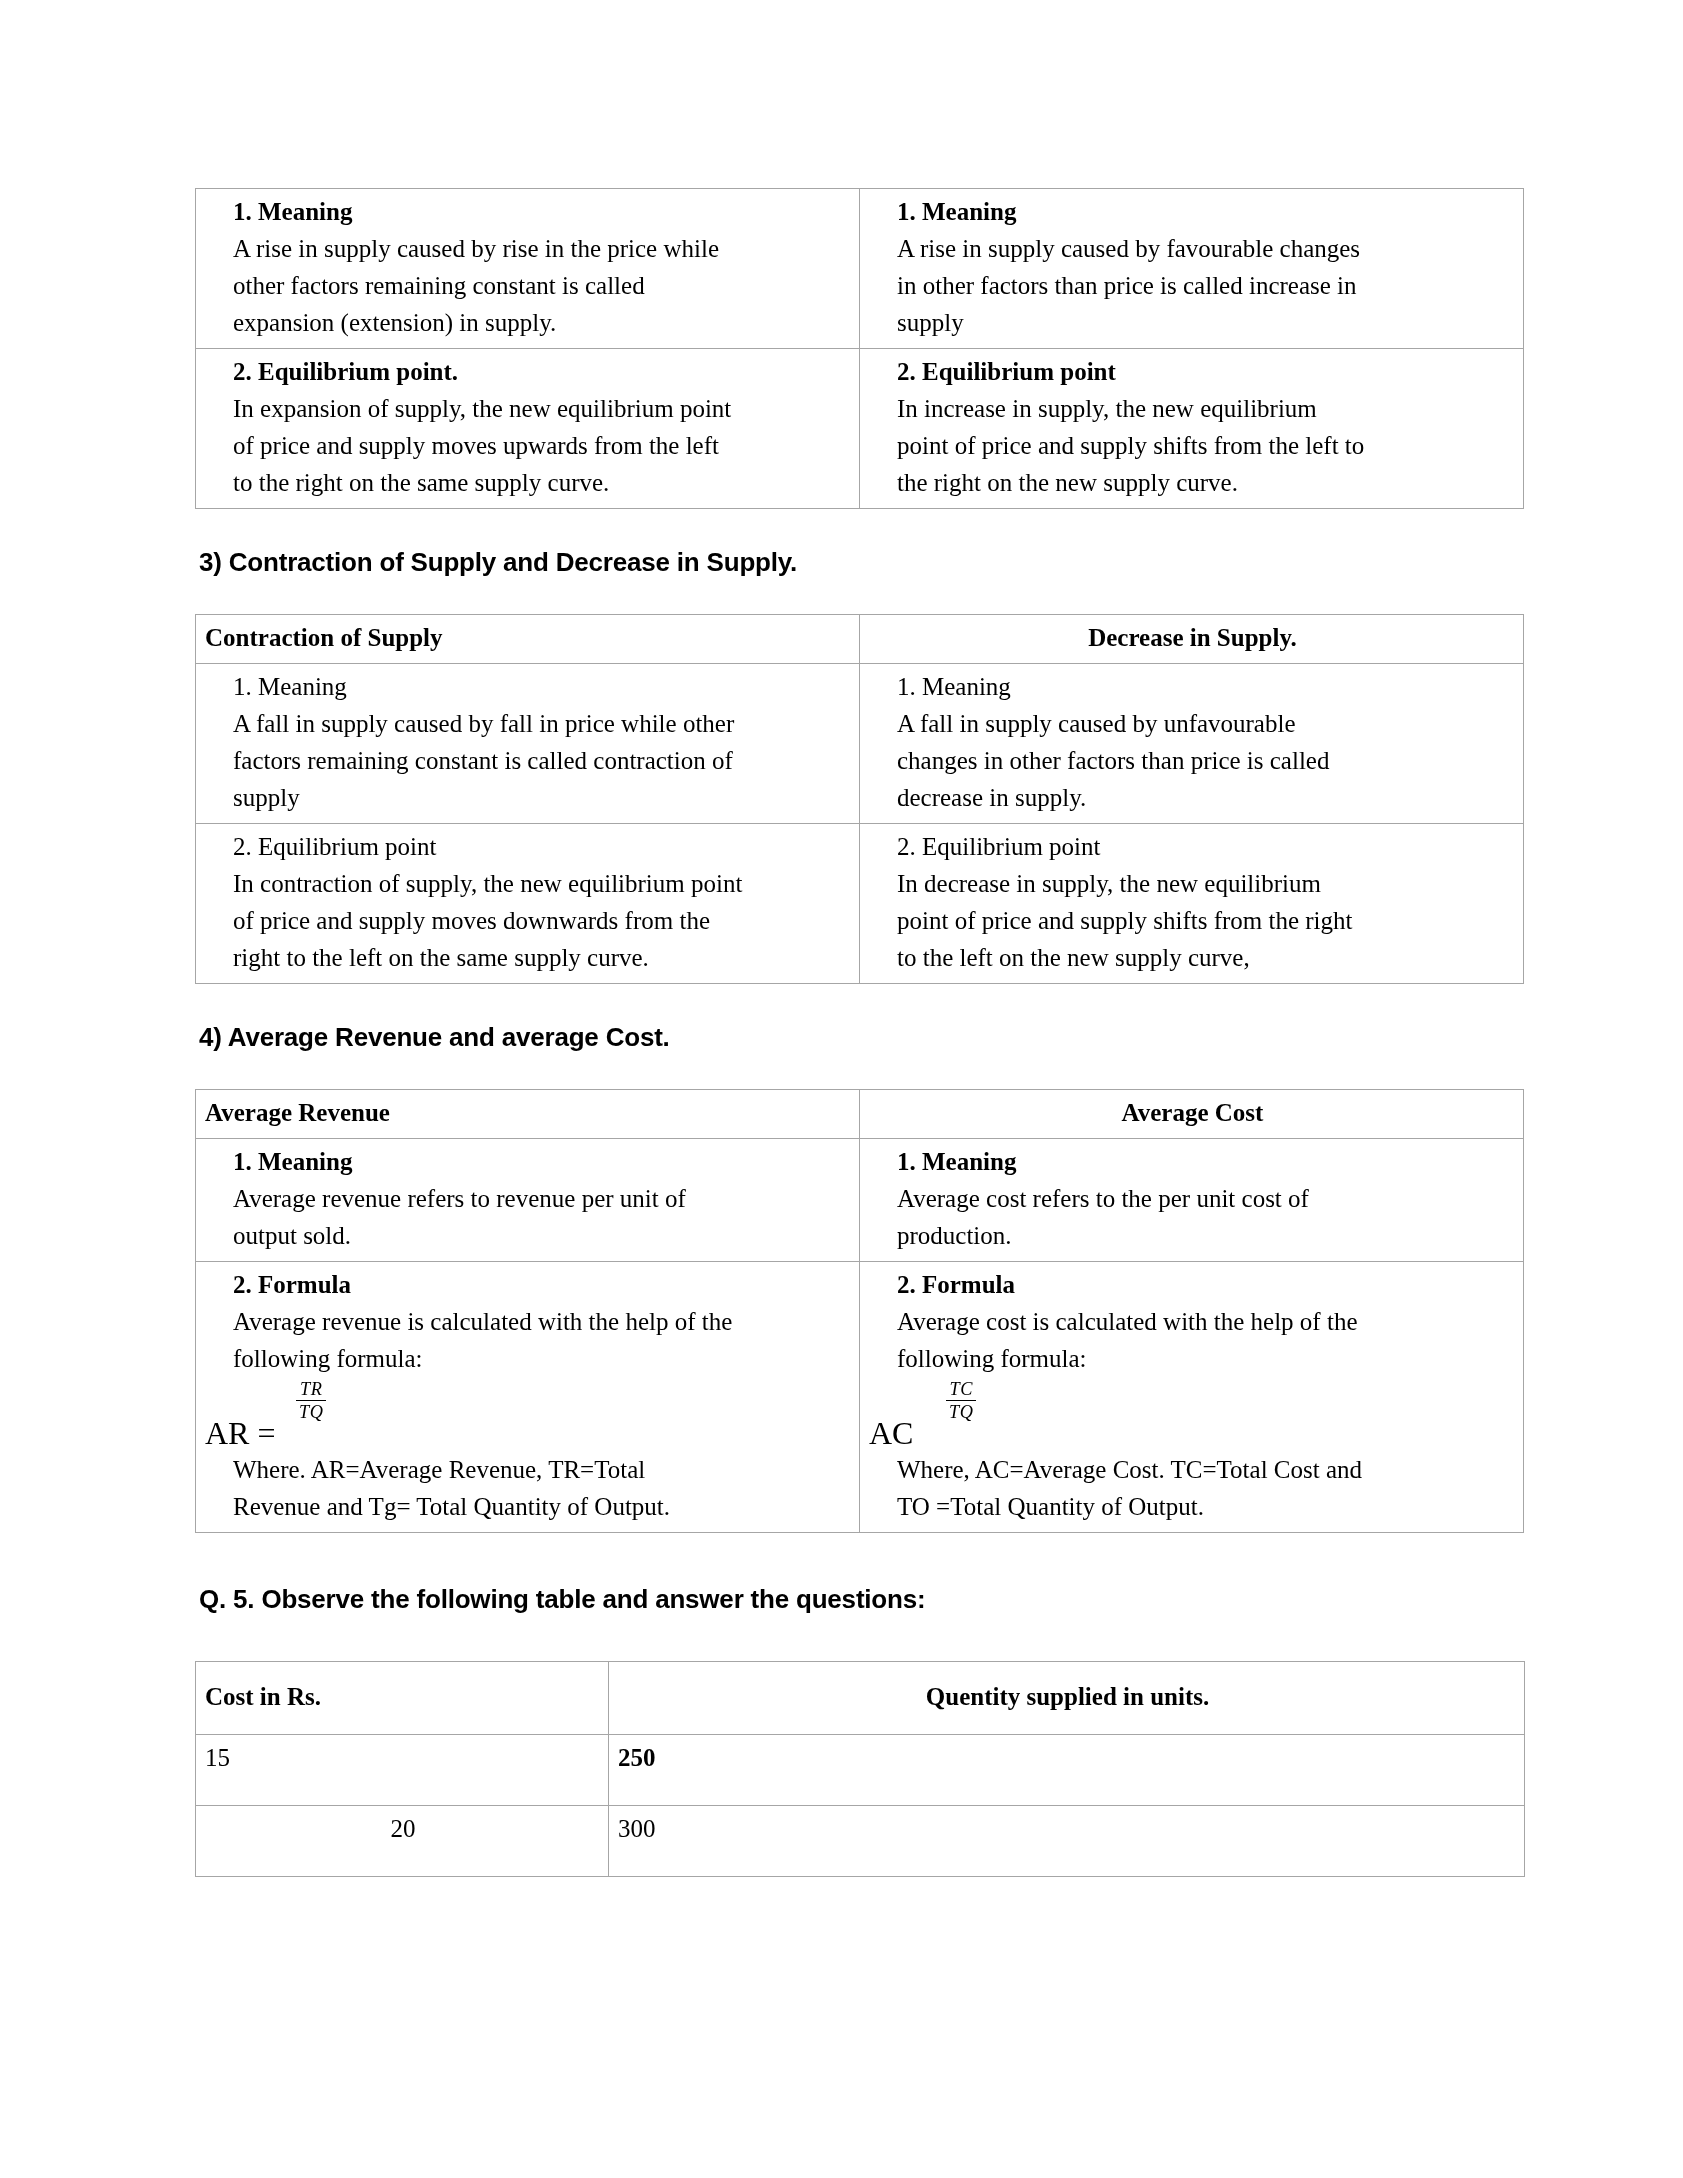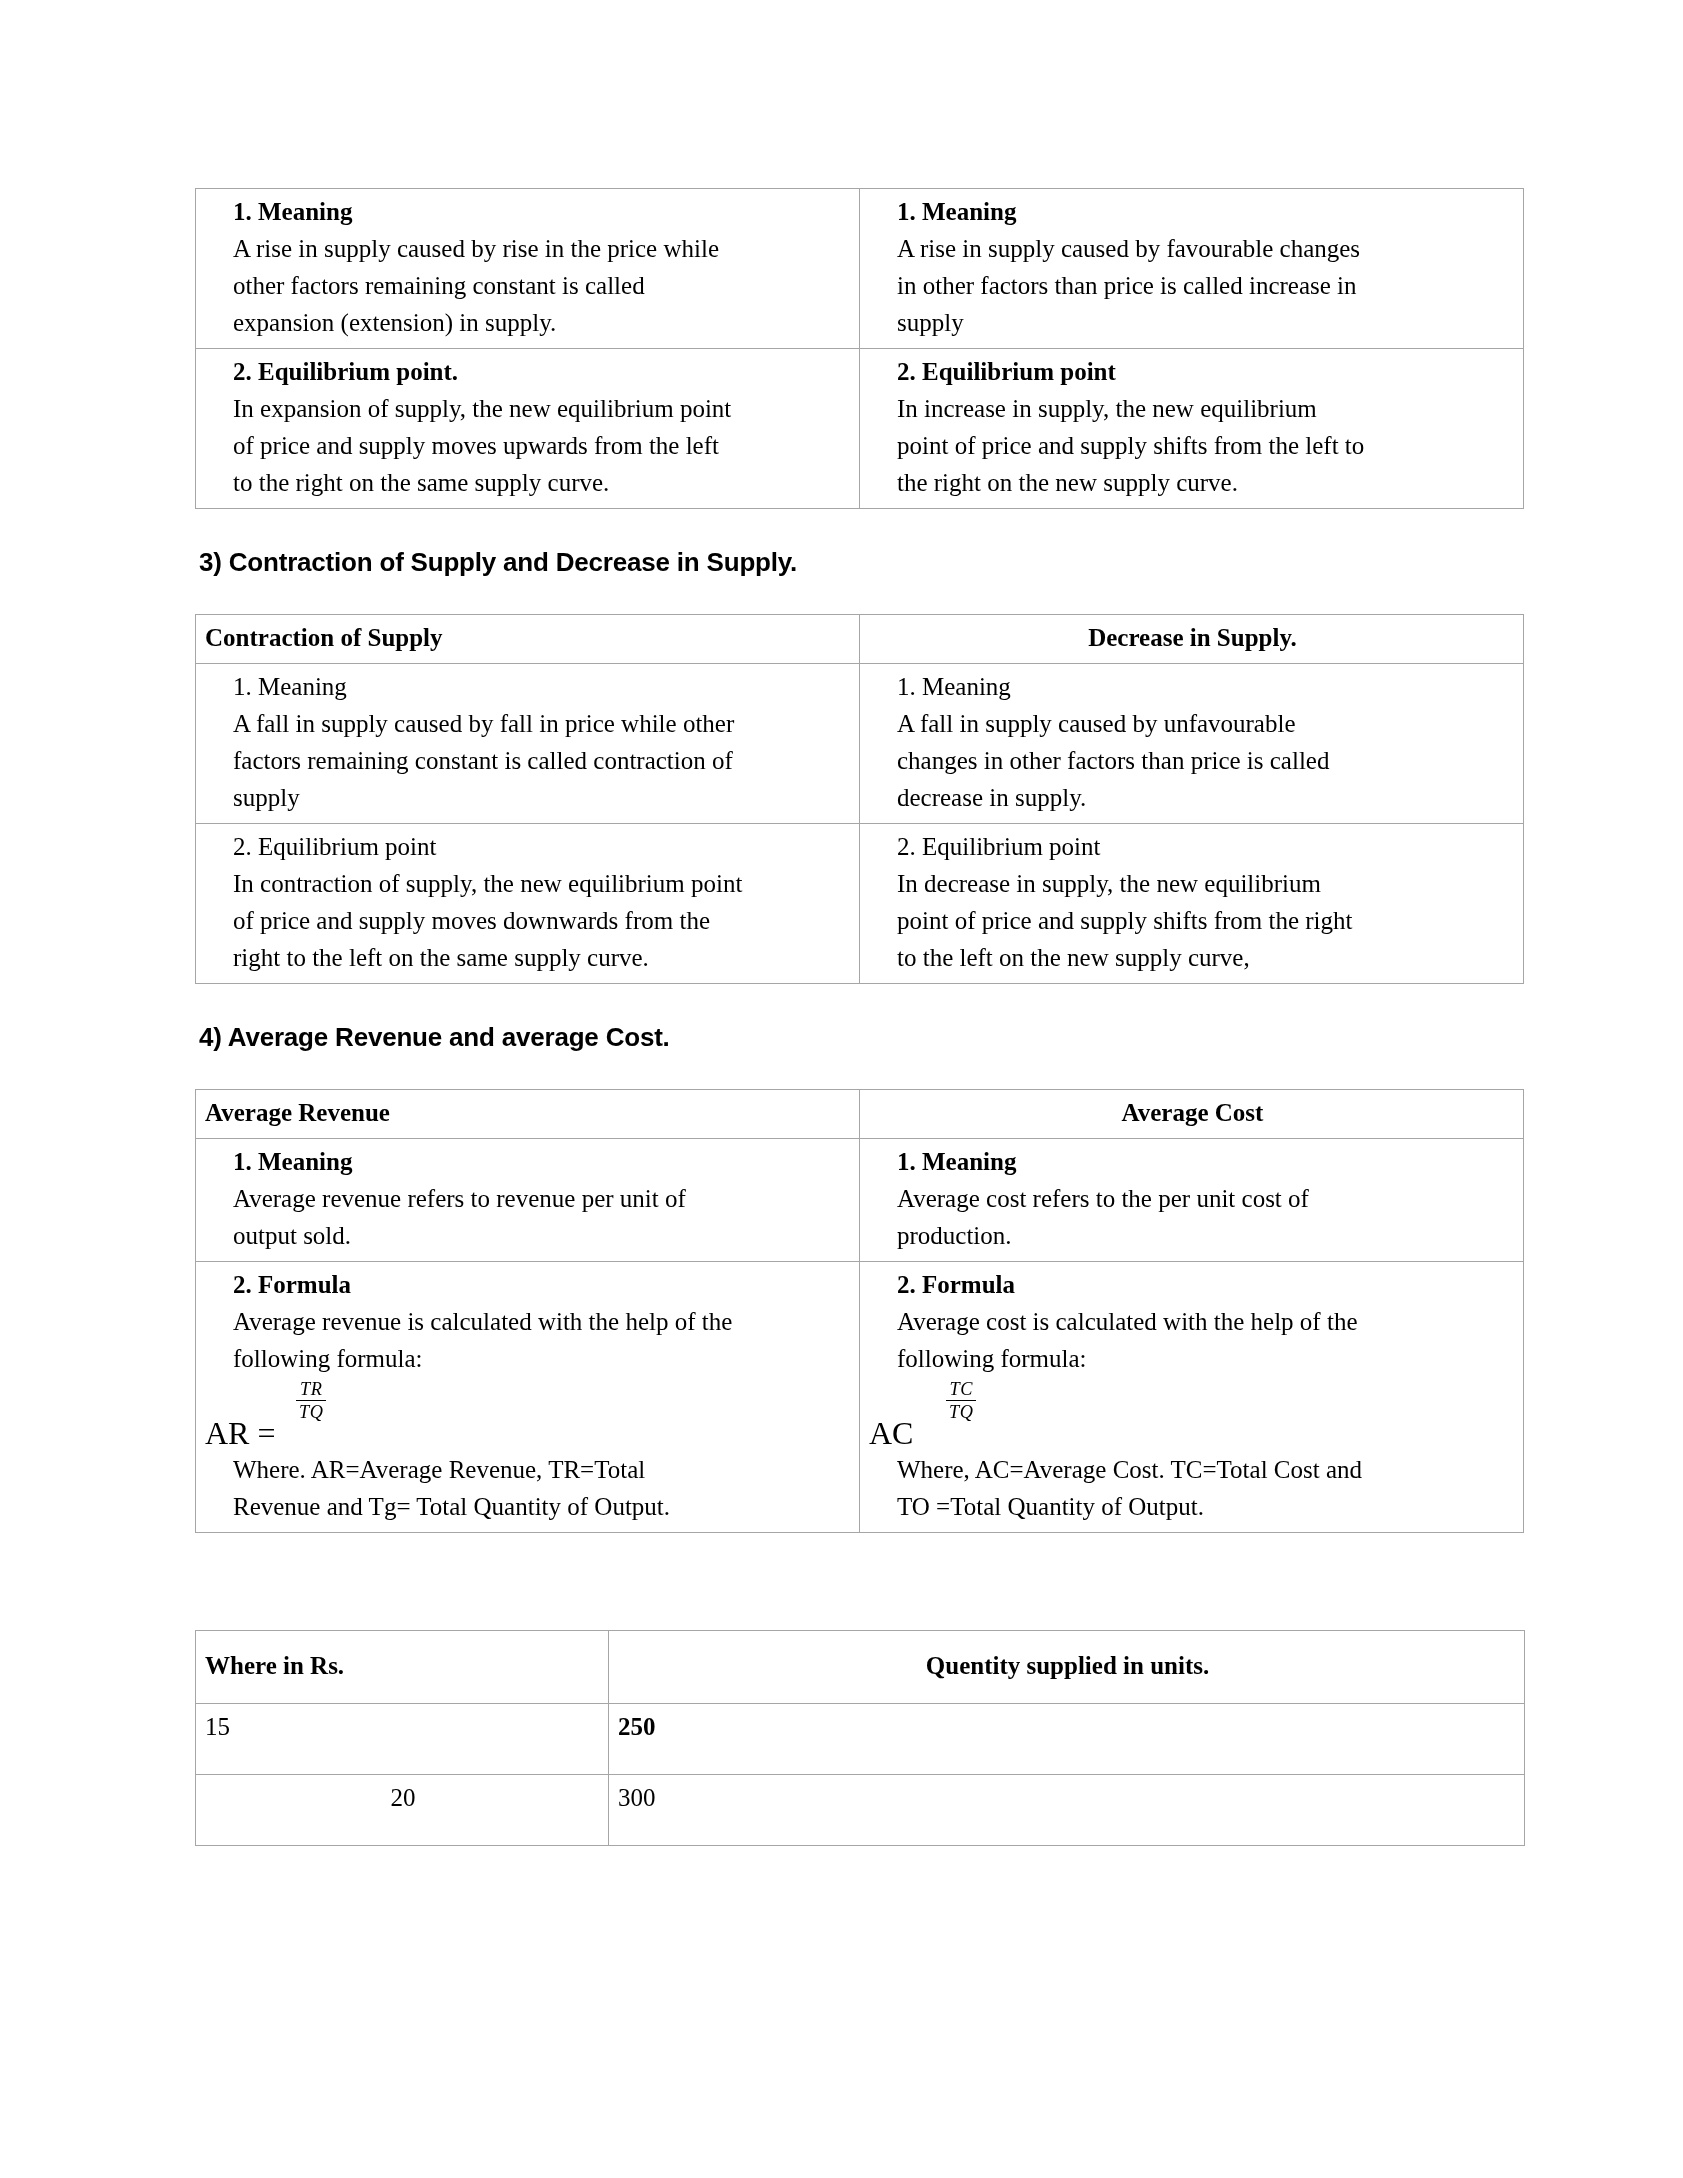--- a/index.html
+++ b/index.html
@@ -228,26 +228,27 @@
             </span>
           </span>
           <span class="cellline">Where, AC=Average Cost. TC=Total Cost and</span>
           <span class="cellline">TO =Total Quantity of Output.</span>
         </td>
       </tr>
     </tbody>
   </table>
 
   <div class="spacer-52"></div>
+  <div class="section-heading">Q. 5. Observe the following table and answer the questions:</div>
   <div class="spacer-46"></div>
 
   <table class="doc">
     <tbody>
       <tr>
-        <td class="hdr-bold" style="width:396px;height:61px;vertical-align:middle;">Where in Rs.</td>
+        <td class="hdr-bold" style="width:396px;height:61px;vertical-align:middle;">Cost in Rs.</td>
         <td class="hdr-bold center" style="width:899px;height:61px;vertical-align:middle;">Quentity supplied in units.</td>
       </tr>
       <tr>
         <td style="height:59px;">15</td>
         <td class="bold" style="height:59px;margin-left:32px;">250</td>
       </tr>
       <tr>
         <td style="height:59px;text-align:center;">20</td>
         <td style="height:59px;margin-left:40px;">300</td>
       </tr>

